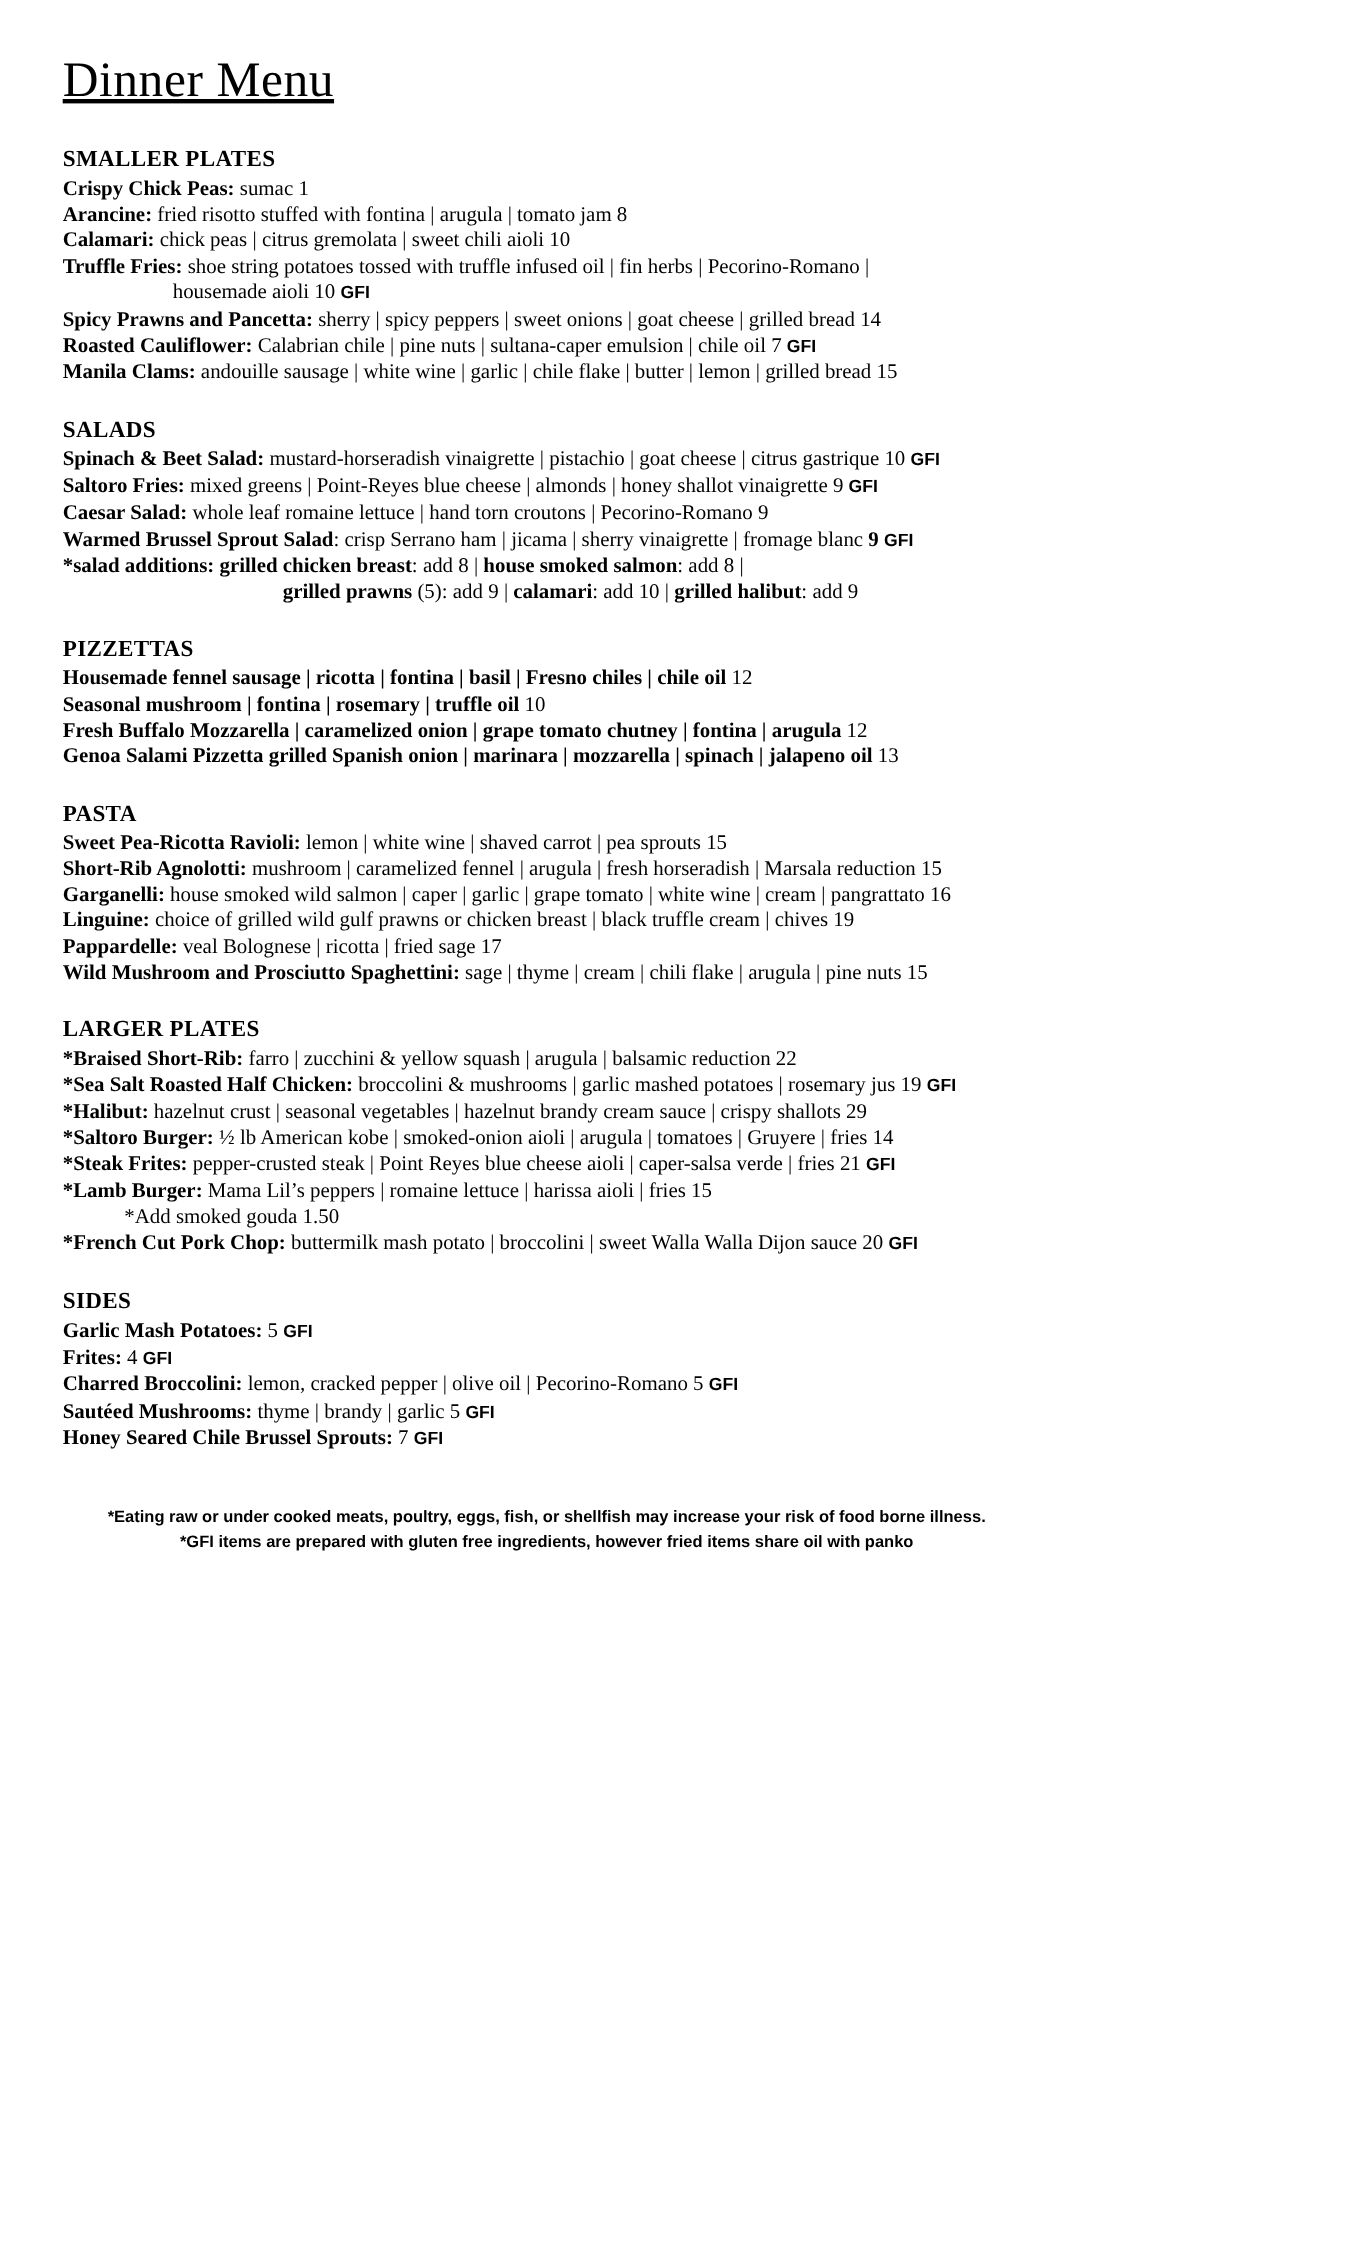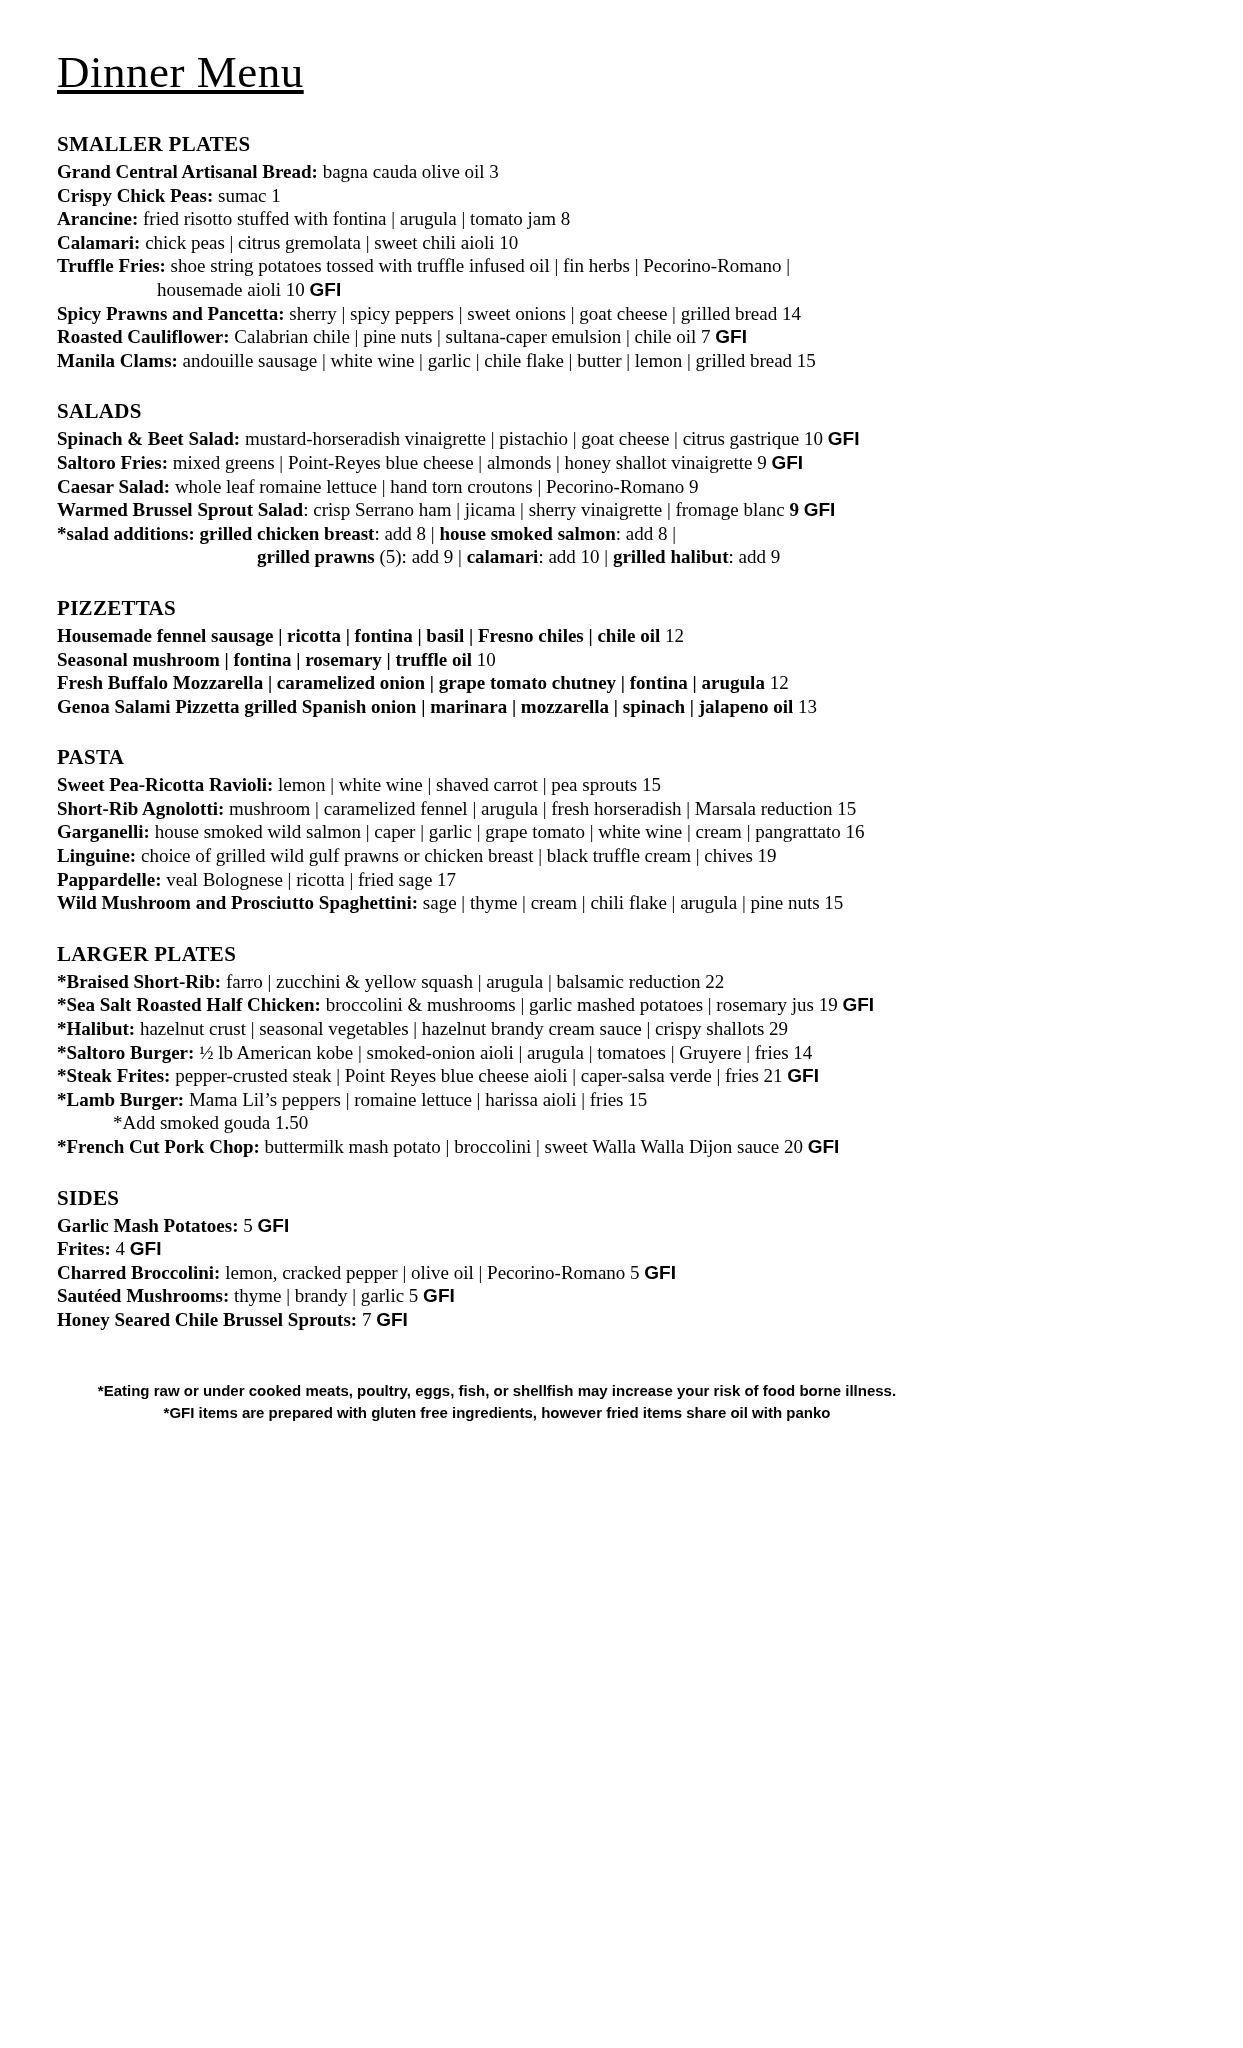--- a/index.html
+++ b/index.html
@@ -38,21 +38,21 @@
   .line {
     font-size: 19px;
     line-height: 23.6px;
     white-space: nowrap;
   }
   .run-b { font-weight: bold; }
   .run-r { font-weight: normal; }
   .run-g {
     font-weight: bold;
     font-family: "Liberation Sans", sans-serif;
-    font-size: 19px;
+    font-size: 16px;
   }
   .ind-1 { padding-left: 56px; }
   .ind-2 { padding-left: 100px; }
   .ind-3 { padding-left: 200px; }
   .footnotes {
     margin-top: 48px;
     width: 880px;
     text-align: center;
     font-family: "Liberation Sans", sans-serif;
     font-weight: bold;
@@ -61,21 +61,20 @@
   }
 </style>
 </head>
 <body>
 
 <div class="page">
   <h1 class="page-title">Dinner Menu</h1>
   <div id="sections">
       <section class="section">
         <h2 class="section-heading">SMALLER PLATES</h2>
-        <div class="line"><span class="run-b">Grand Central Artisanal Bread: </span><span class="run-r">bagna cauda olive oil 3</span></div>
         <div class="line"><span class="run-b">Crispy Chick Peas: </span><span class="run-r">sumac 1</span></div>
         <div class="line"><span class="run-b">Arancine: </span><span class="run-r">fried risotto stuffed with fontina | arugula | tomato jam 8</span></div>
         <div class="line"><span class="run-b">Calamari: </span><span class="run-r">chick peas | citrus gremolata | sweet chili aioli 10</span></div>
         <div class="line"><span class="run-b">Truffle Fries: </span><span class="run-r">shoe string potatoes tossed with truffle infused oil | fin herbs | Pecorino-Romano |</span></div>
         <div class="line ind-2"><span class="run-r">housemade aioli 10 </span><span class="run-g">GFI</span></div>
         <div class="line"><span class="run-b">Spicy Prawns and Pancetta: </span><span class="run-r">sherry | spicy peppers | sweet onions | goat cheese | grilled bread 14</span></div>
         <div class="line"><span class="run-b">Roasted Cauliflower: </span><span class="run-r">Calabrian chile | pine nuts | sultana-caper emulsion | chile oil 7 </span><span class="run-g">GFI</span></div>
         <div class="line"><span class="run-b">Manila Clams: </span><span class="run-r">andouille sausage | white wine | garlic | chile flake | butter | lemon | grilled bread 15</span></div>
       </section>
       <section class="section">

